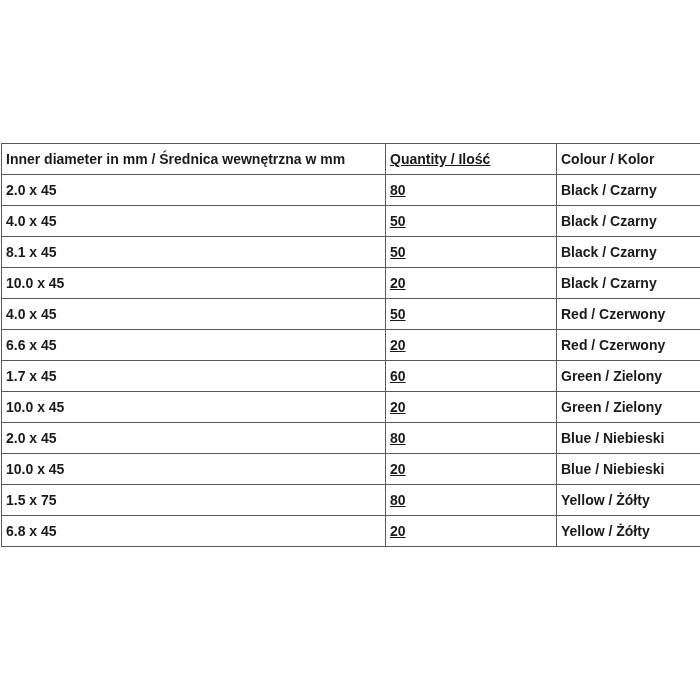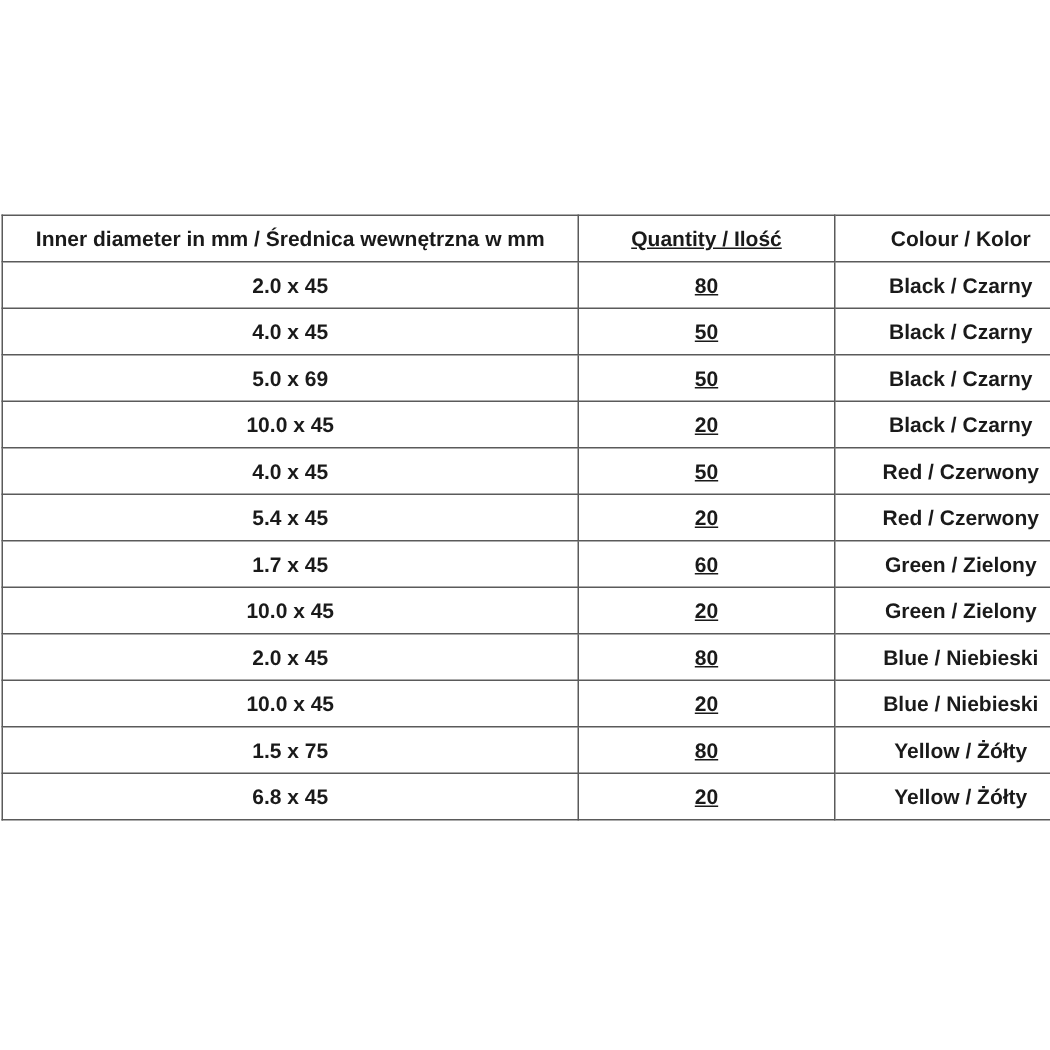--- a/index.html
+++ b/index.html
@@ -20,21 +20,21 @@
     top: 143px;
     width: 696px;
     border-collapse: collapse;
     table-layout: fixed;
   }
   .spec-table th,
   .spec-table td {
     border: 1.5px solid #5a5a5a;
     height: 30px;
     padding: 0 4px;
-    text-align: center;
+    text-align: left;
     vertical-align: middle;
     font-size: 14px;
     font-weight: bold;
     color: #1a1a1a;
     white-space: nowrap;
     overflow: hidden;
     background: #ffffff;
   }
   .col-diameter { width: 375px; }
   .col-quantity { width: 162px; text-decoration: underline; }
@@ -56,36 +56,36 @@
         <td class="col-diameter">2.0 x 45</td>
         <td class="col-quantity">80</td>
         <td class="col-colour">Black / Czarny</td>
       </tr>
       <tr>
         <td class="col-diameter">4.0 x 45</td>
         <td class="col-quantity">50</td>
         <td class="col-colour">Black / Czarny</td>
       </tr>
       <tr>
-        <td class="col-diameter">5.0 x 69</td>
+        <td class="col-diameter">8.1 x 45</td>
         <td class="col-quantity">50</td>
         <td class="col-colour">Black / Czarny</td>
       </tr>
       <tr>
         <td class="col-diameter">10.0 x 45</td>
         <td class="col-quantity">20</td>
         <td class="col-colour">Black / Czarny</td>
       </tr>
       <tr>
         <td class="col-diameter">4.0 x 45</td>
         <td class="col-quantity">50</td>
         <td class="col-colour">Red / Czerwony</td>
       </tr>
       <tr>
-        <td class="col-diameter">5.4 x 45</td>
+        <td class="col-diameter">6.6 x 45</td>
         <td class="col-quantity">20</td>
         <td class="col-colour">Red / Czerwony</td>
       </tr>
       <tr>
         <td class="col-diameter">1.7 x 45</td>
         <td class="col-quantity">60</td>
         <td class="col-colour">Green / Zielony</td>
       </tr>
       <tr>
         <td class="col-diameter">10.0 x 45</td>

